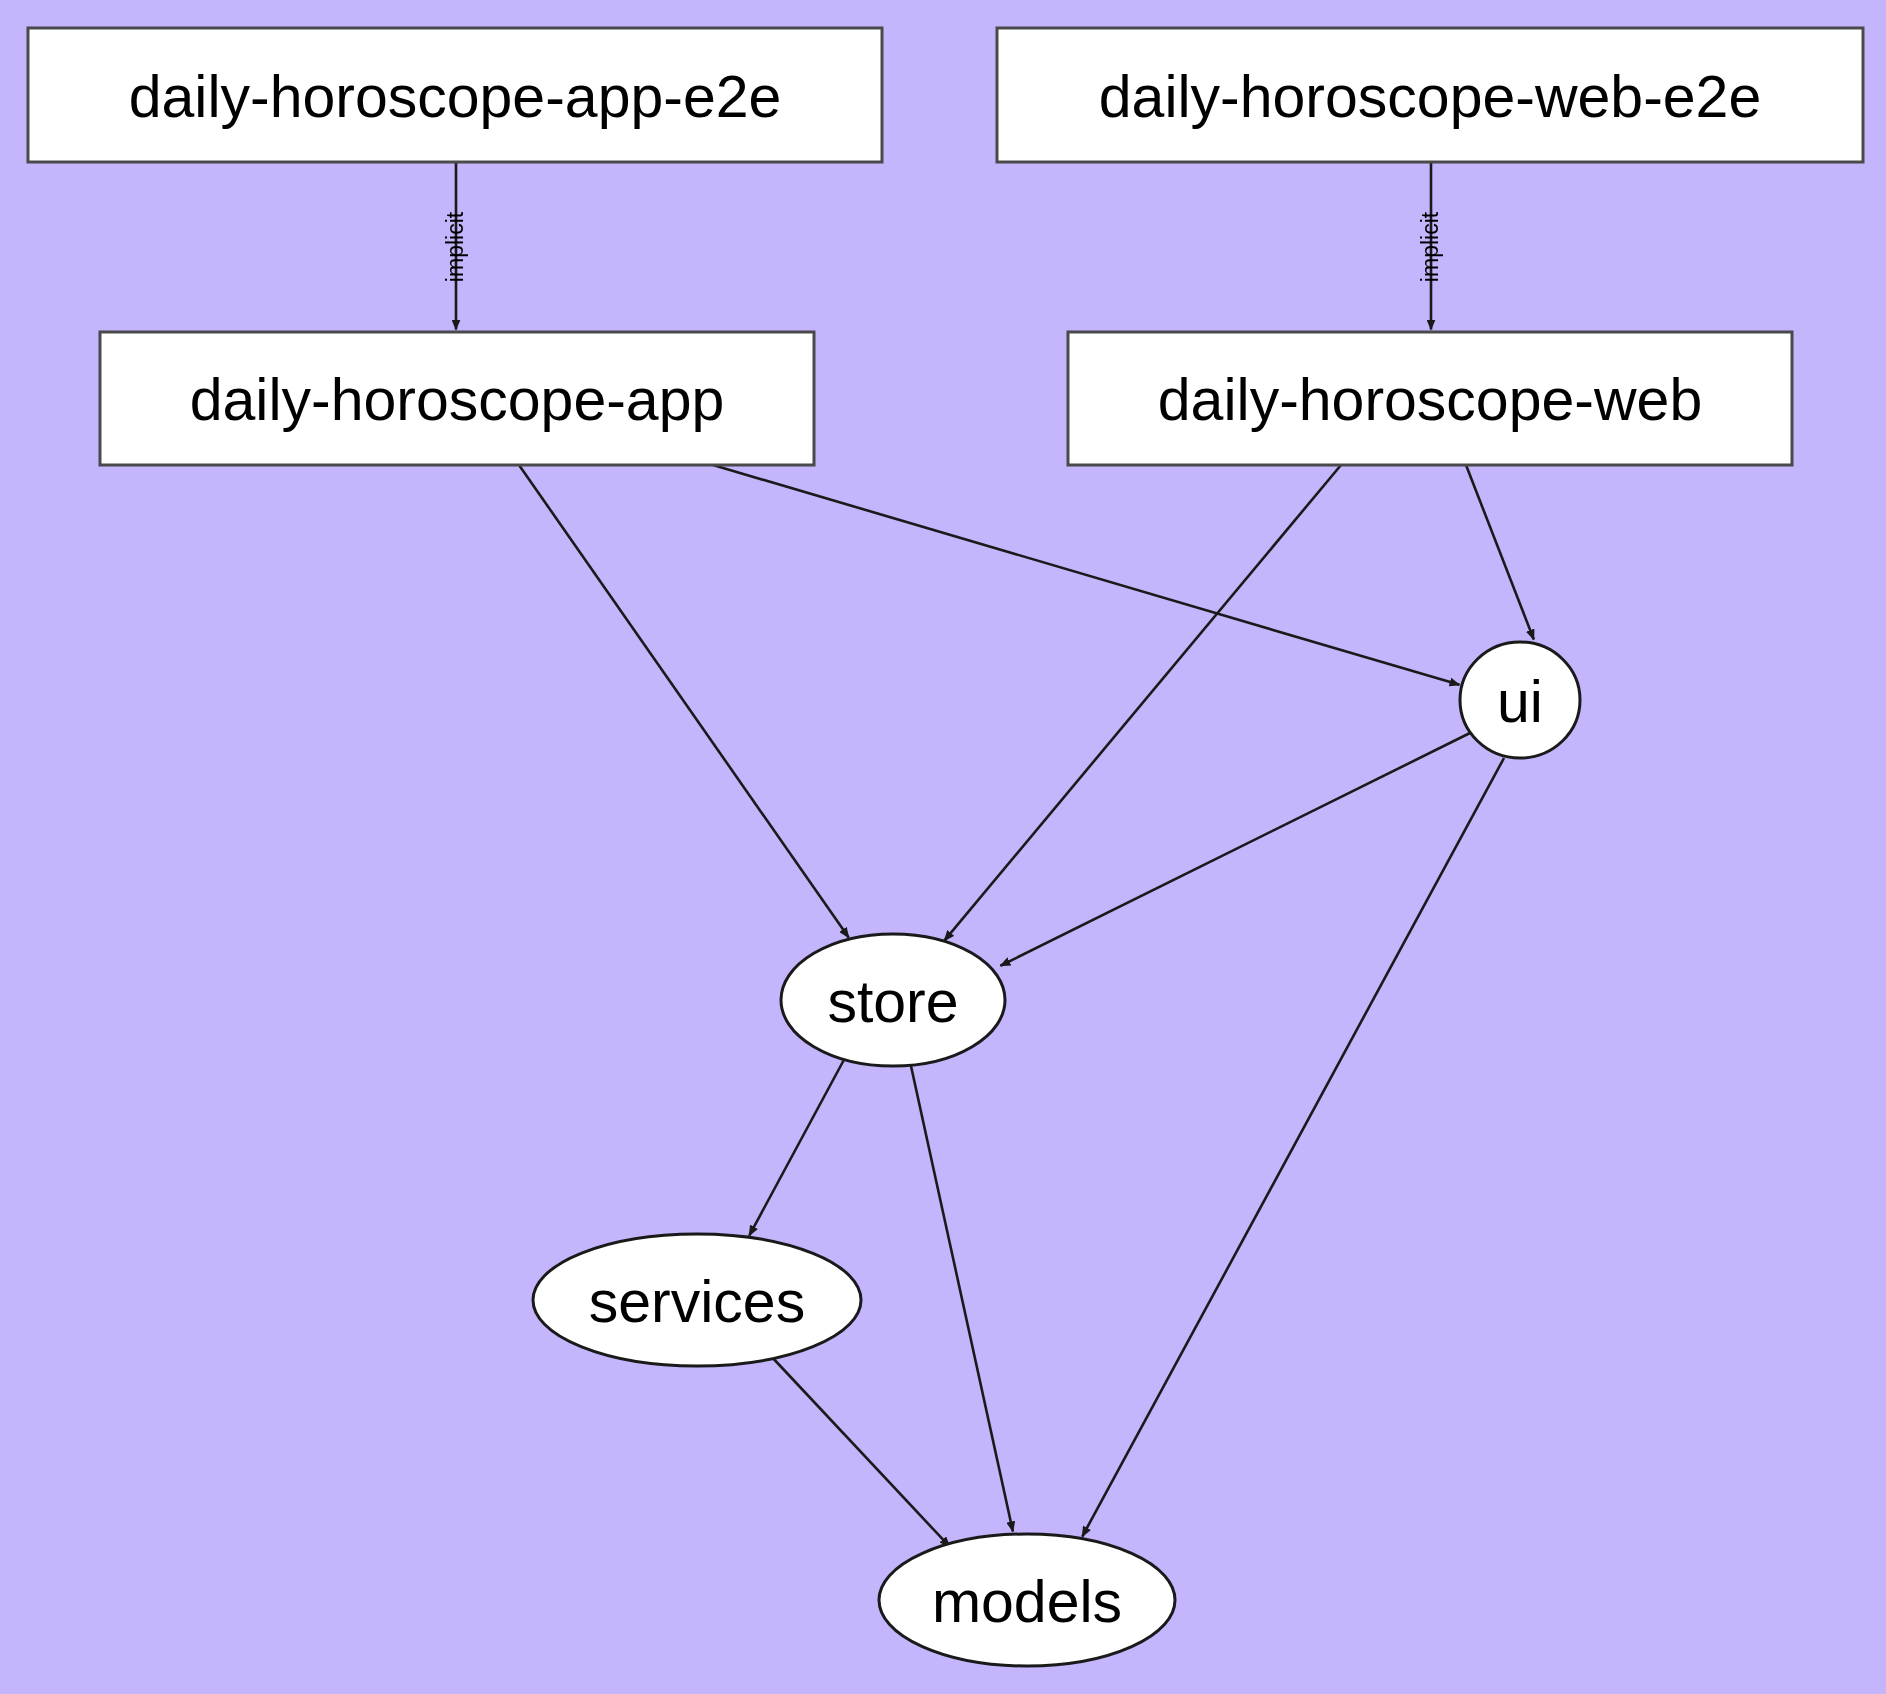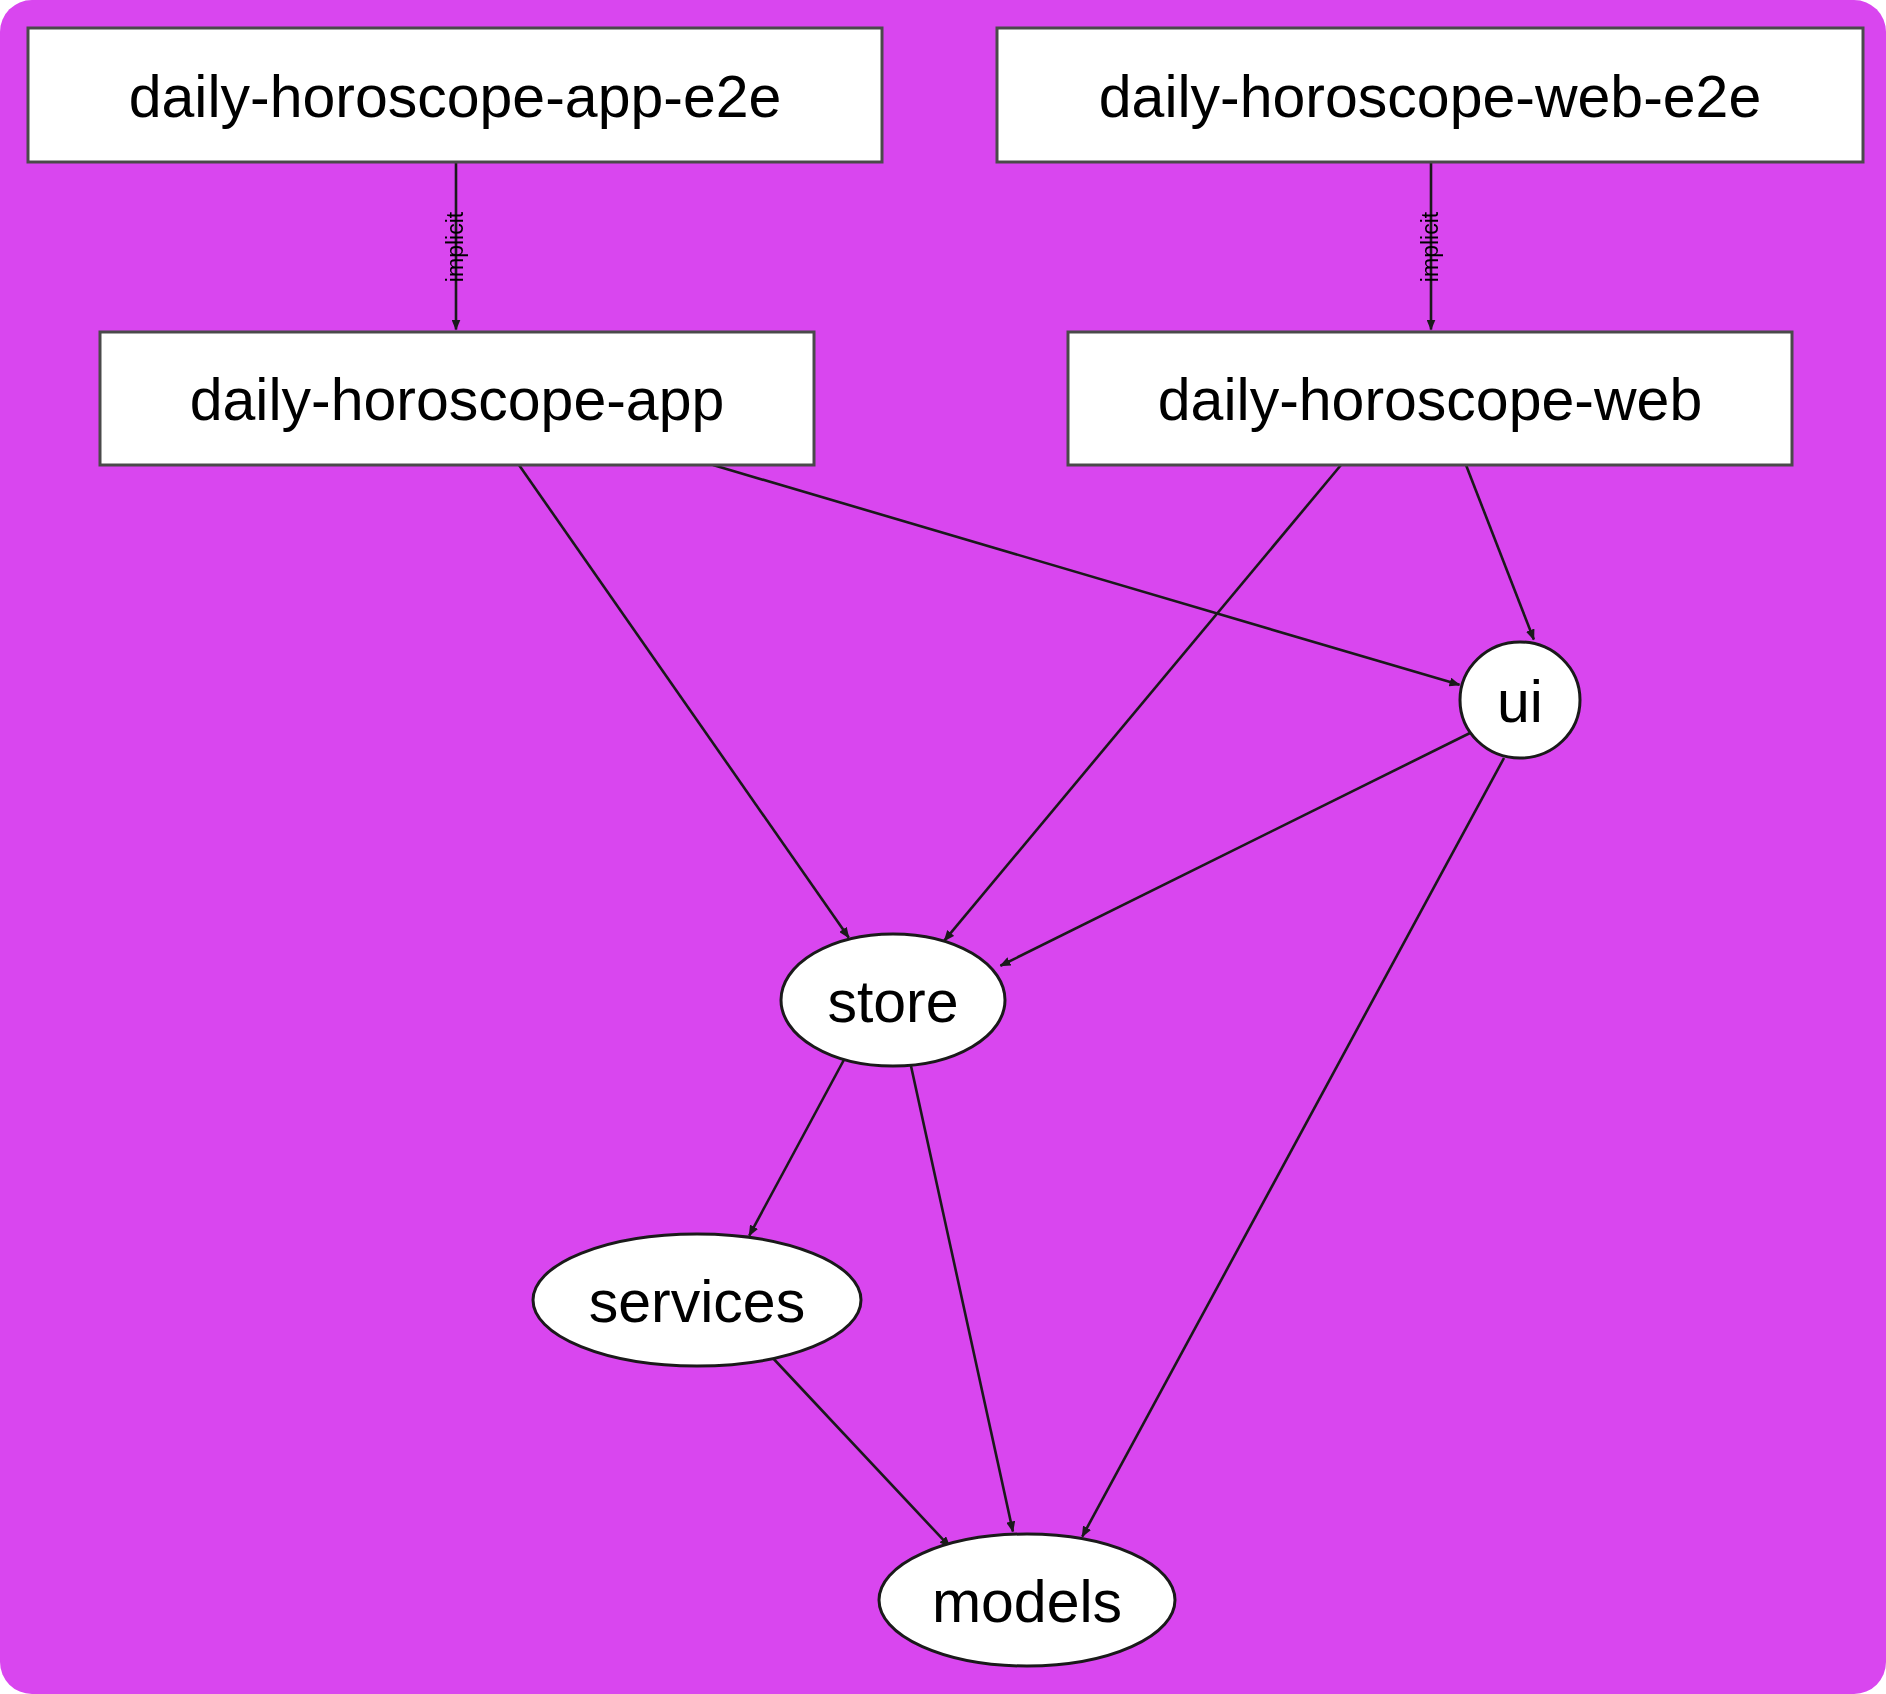--- a/index.html
+++ b/index.html
@@ -10,22 +10,21 @@
   body {
     width: 1886px;
     height: 1694px;
     font-family: "Liberation Sans", sans-serif;
     overflow: hidden;
   }
   #graph-root {
     position: relative;
     width: 1886px;
     height: 1694px;
-    background: #d946ef;
-    border-radius: 32px;
+    background: #c4b5fd;
   }
   svg#graph-canvas {
     display: block;
     width: 1886px;
     height: 1694px;
   }
   .node-box {
     fill: #ffffff;
     stroke: #4a4a4a;
     stroke-width: 3;

